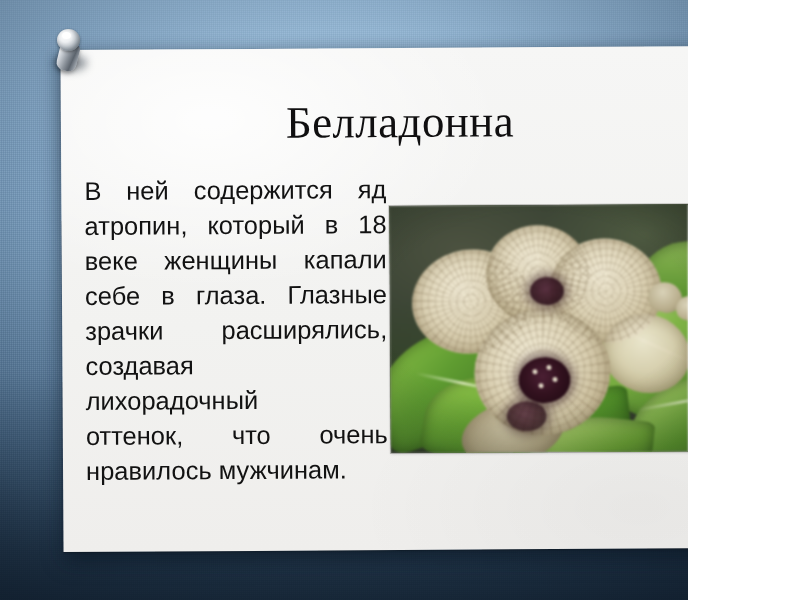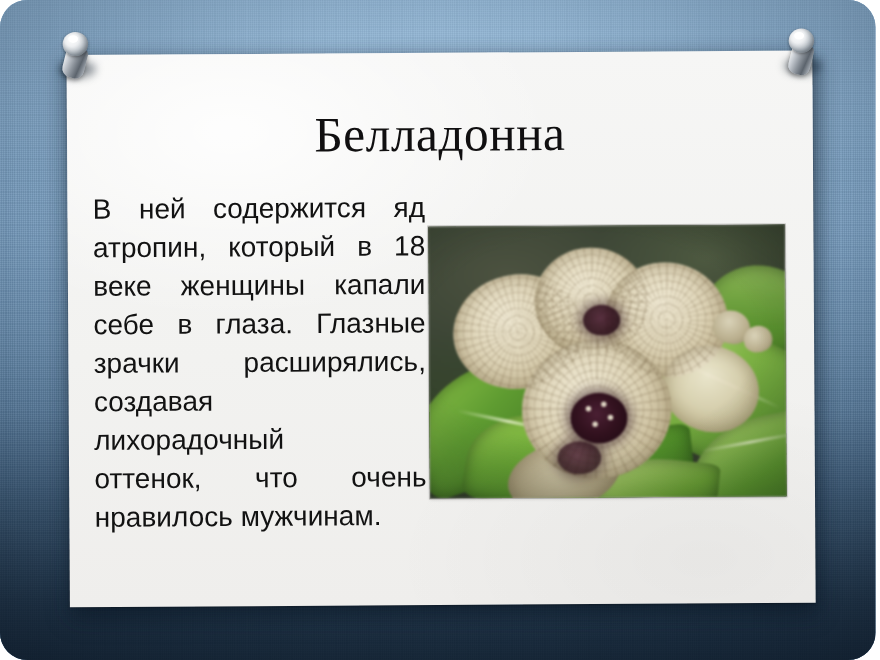--- a/index.html
+++ b/index.html
@@ -8,24 +8,23 @@
   }
   body {
     width: 800px;
     height: 600px;
     overflow: hidden;
     font-family: "Liberation Sans", sans-serif;
   }
 
   .stage {
     position: relative;
-    width: 796px;
+    width: 688px;
     height: 600px;
     overflow: hidden;
-    border-radius: 25px;
   }
 
   
   .backdrop {
     position: absolute;
     inset: 0;
     background-color: #7ba2c6;
     background-image:
       linear-gradient(to bottom,
         rgba(150,185,215,0.55) 0%,

